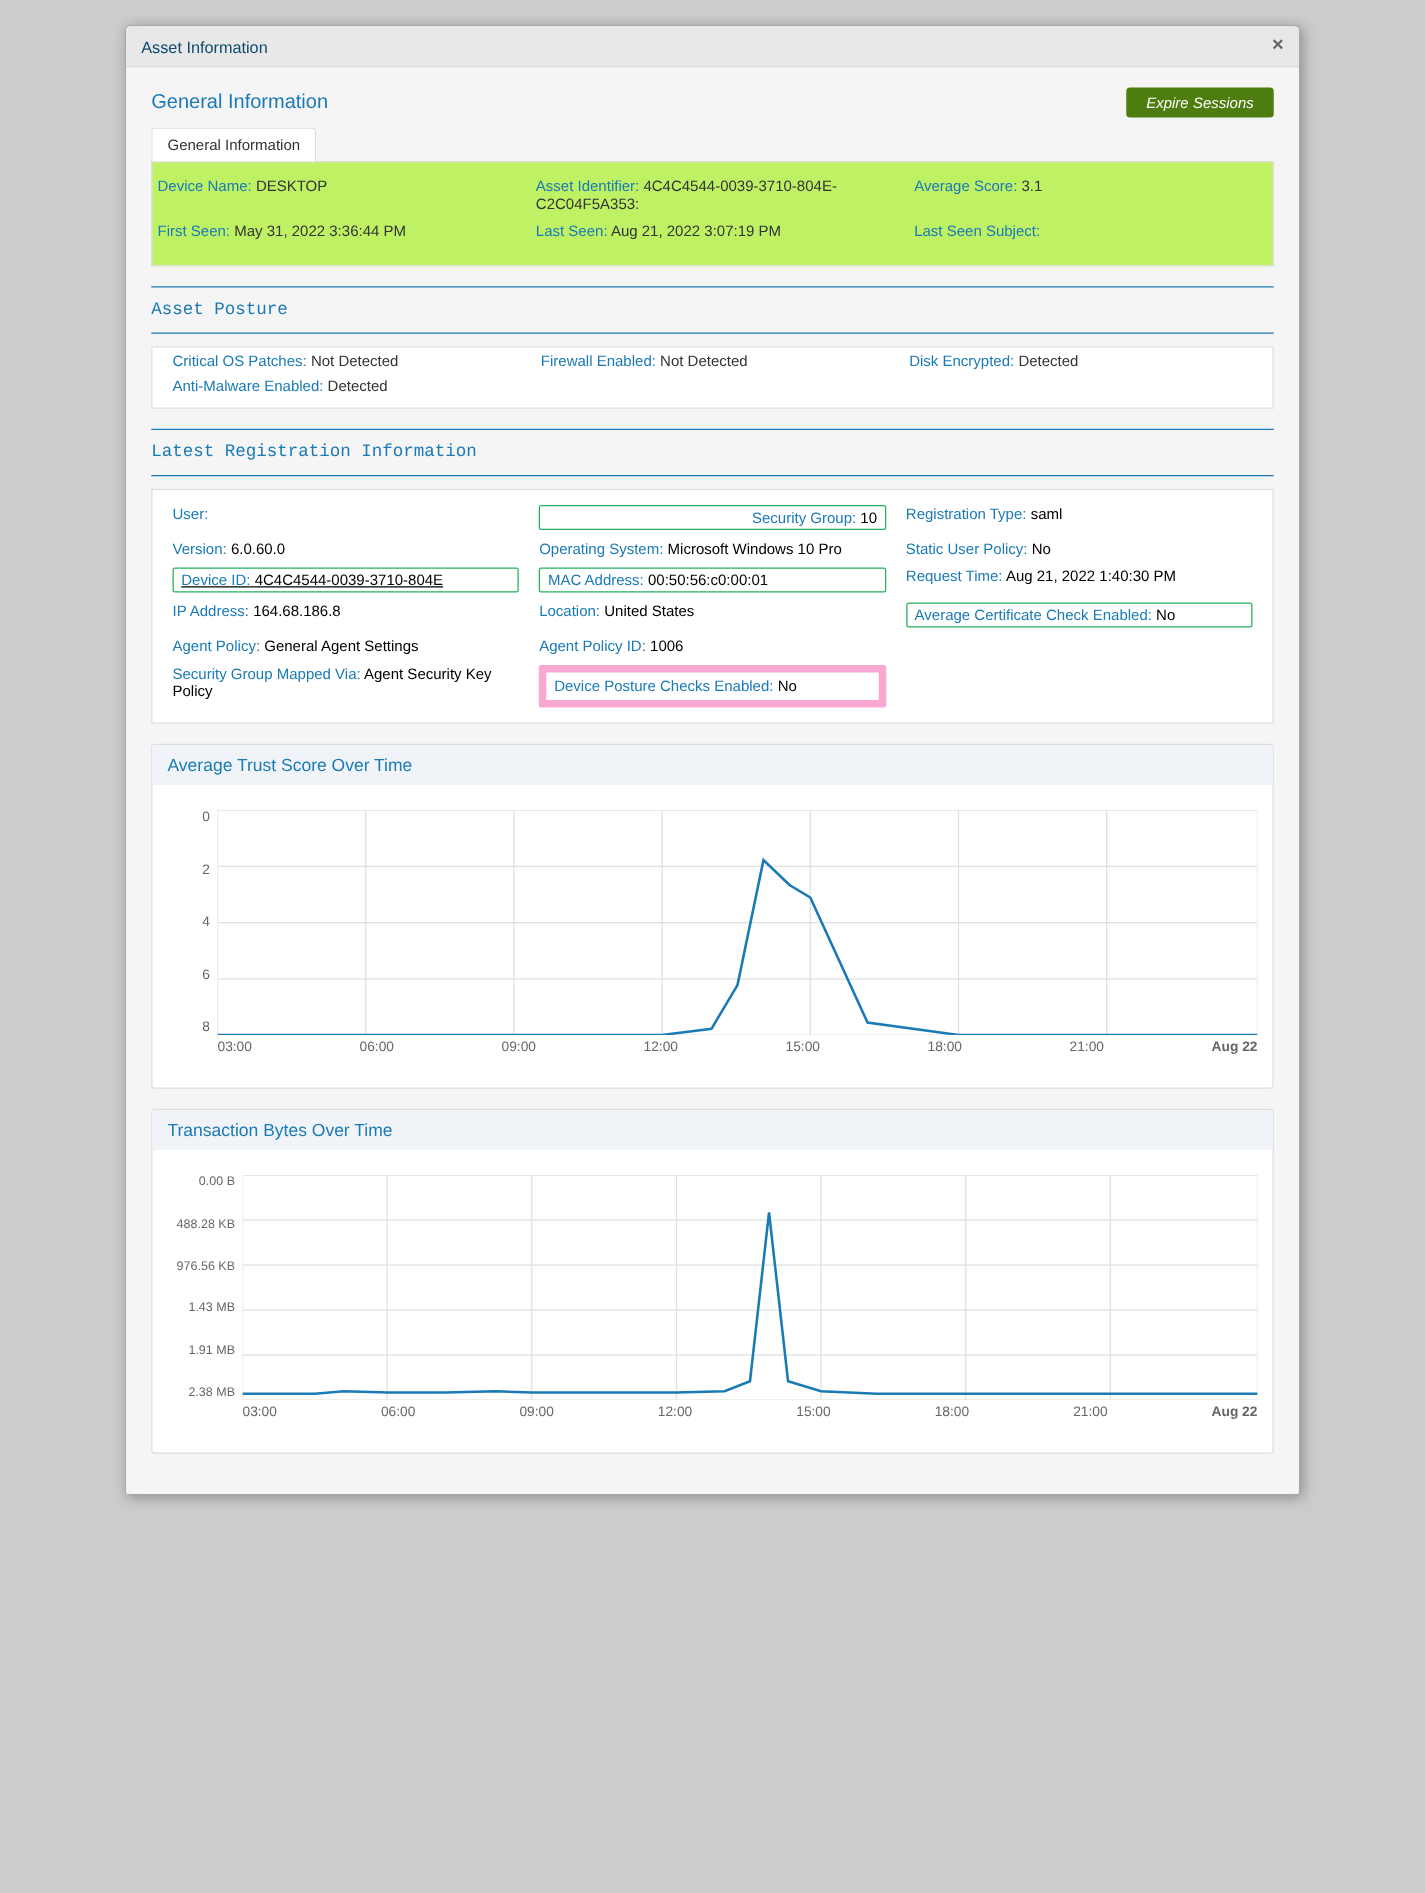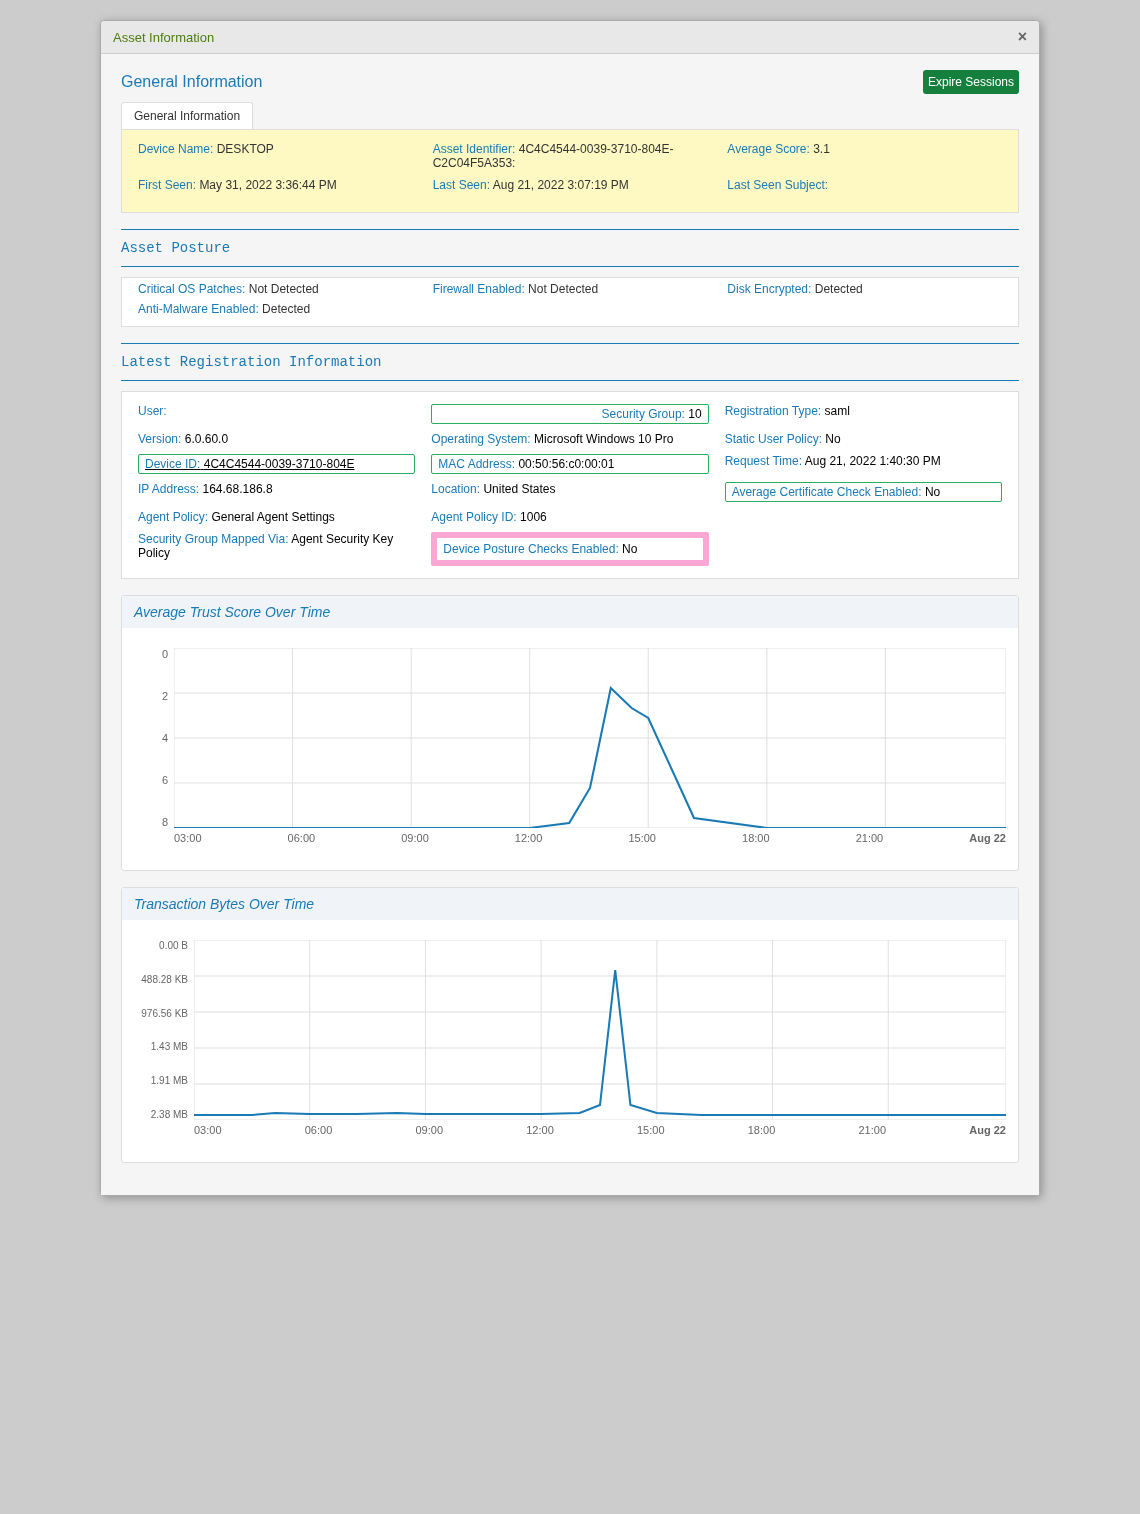--- a/index.html
+++ b/index.html
@@ -23,21 +23,21 @@
       background: #e8e8e8;
       border-bottom: 1px solid #ccc;
       padding: 8px 12px;
       display: flex;
       justify-content: space-between;
       align-items: center;
       border-radius: 4px 4px 0 0;
     }
     .title-bar-text {
       font-size: 13px;
-      color: #4d7c0f;
+      color: #0c4a6e;
     }
     .close-btn {
       cursor: pointer;
       color: #666;
       font-size: 16px;
       font-weight: bold;
       line-height: 1;
     }
     .content {
       padding: 16px 20px;
@@ -48,43 +48,44 @@
       justify-content: space-between;
       align-items: center;
       margin-bottom: 8px;
     }
     .section-title {
       color: #1a7ab5;
       font-size: 16px;
       font-weight: normal;
     }
     .expire-btn {
-      background: #15803d;
+      background: #4d7c0f;
       color: white;
       border: none;
-      padding: 5px 5px;
+      padding: 5px 16px;
       border-radius: 3px;
       cursor: pointer;
       font-size: 12px;
+      font-style: italic;
     }
     .tab-bar {
       background: white;
       border: 1px solid #ddd;
       border-bottom: none;
       display: inline-block;
       padding: 6px 12px;
       font-size: 12px;
       color: #333;
       cursor: pointer;
       border-radius: 3px 3px 0 0;
     }
     .info-panel {
-      background: #fef9c3;
+      background: #bef264;
       border: 1px solid #ddd;
-      padding: 12px 16px;
+      padding: 12px 4px;
       margin-bottom: 16px;
     }
     .info-row {
       display: flex;
       gap: 20px;
       margin-bottom: 8px;
     }
     .info-item {
       flex: 1;
       font-size: 12px;
@@ -122,21 +123,20 @@
       margin-bottom: 16px;
       padding: 12px;
     }
     .chart-title {
       color: #1a7ab5;
       font-size: 14px;
       margin-bottom: 10px;
       background: #f0f4f8;
       padding: 8px 12px;
       margin: -12px -12px 10px -12px;
-      font-style: italic;
     }
     .chart-container {
       position: relative;
       height: 220px;
       padding: 10px 40px 30px 40px;
     }
     .y-axis {
       position: absolute;
       left: 0;
       top: 10px;

